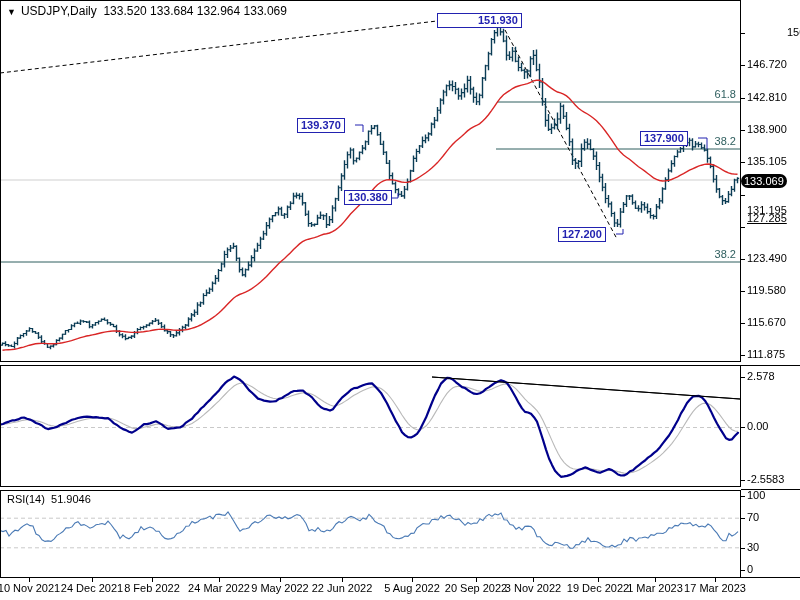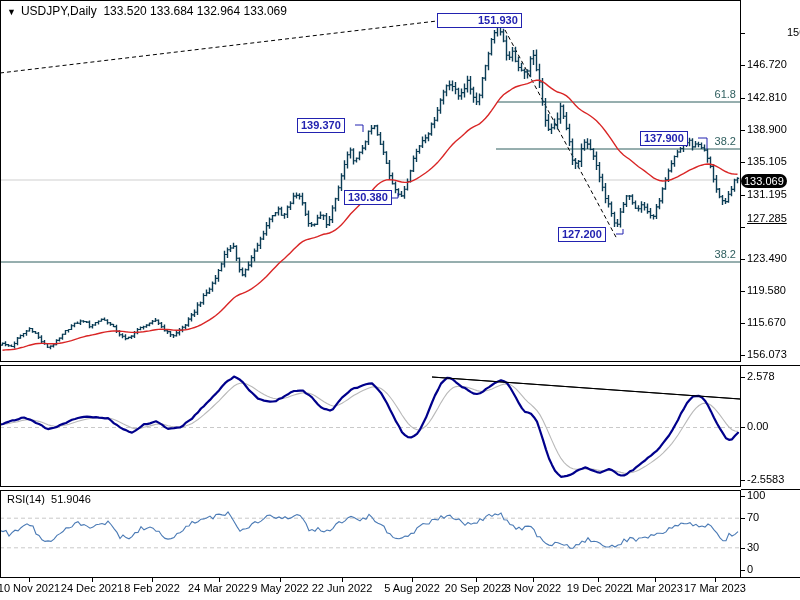--- a/index.html
+++ b/index.html
@@ -93,31 +93,31 @@
       <div class="axis-label" style="top: 26px; margin-left: 40px;">150.515</div>
       <div class="tick" style="top: 33px;"></div>
       <div class="axis-label" style="top: 58px;">146.720</div>
       <div class="tick" style="top: 65px;"></div>
       <div class="axis-label" style="top: 91px;">142.810</div>
       <div class="tick" style="top: 98px;"></div>
       <div class="axis-label" style="top: 123px;">138.900</div>
       <div class="tick" style="top: 130px;"></div>
       <div class="axis-label" style="top: 155px;">135.105</div>
       <div class="tick" style="top: 162px;"></div>
-      <div class="axis-label" style="top: 188px; text-align: center;">131.195</div>
+      <div class="axis-label" style="top: 204px; text-align: center;">131.195</div>
       <div class="tick" style="top: 195px;"></div>
       <div class="axis-label" style="top: 212px; text-decoration: underline;">127.285</div>
       <div class="tick" style="top: 227px;"></div>
       <div class="axis-label" style="top: 252px;">123.490</div>
       <div class="tick" style="top: 259px;"></div>
       <div class="axis-label" style="top: 284px;">119.580</div>
       <div class="tick" style="top: 291px;"></div>
       <div class="axis-label" style="top: 316px;">115.670</div>
       <div class="tick" style="top: 323px;"></div>
-      <div class="axis-label" style="top: 348px;">156.073</div>
+      <div class="axis-label" style="top: 348px;">111.875</div>
       <div class="tick" style="top: 355px;"></div>
       <div class="curtag" style="top: 174px; border-radius: 7px;">133.069</div>
       <div class="axis-label" style="top: 370px;">2.578</div>
       <div class="tick" style="top: 377px;"></div>
       <div class="axis-label" style="top: 420px;">0.00</div>
       <div class="tick" style="top: 427px;"></div>
       <div class="axis-label" style="top: 473px;">-2.5583</div>
       <div class="tick" style="top: 480px;"></div>
       <div class="axis-label" style="top: 489px;">100</div>
       <div class="tick" style="top: 496px;"></div>

